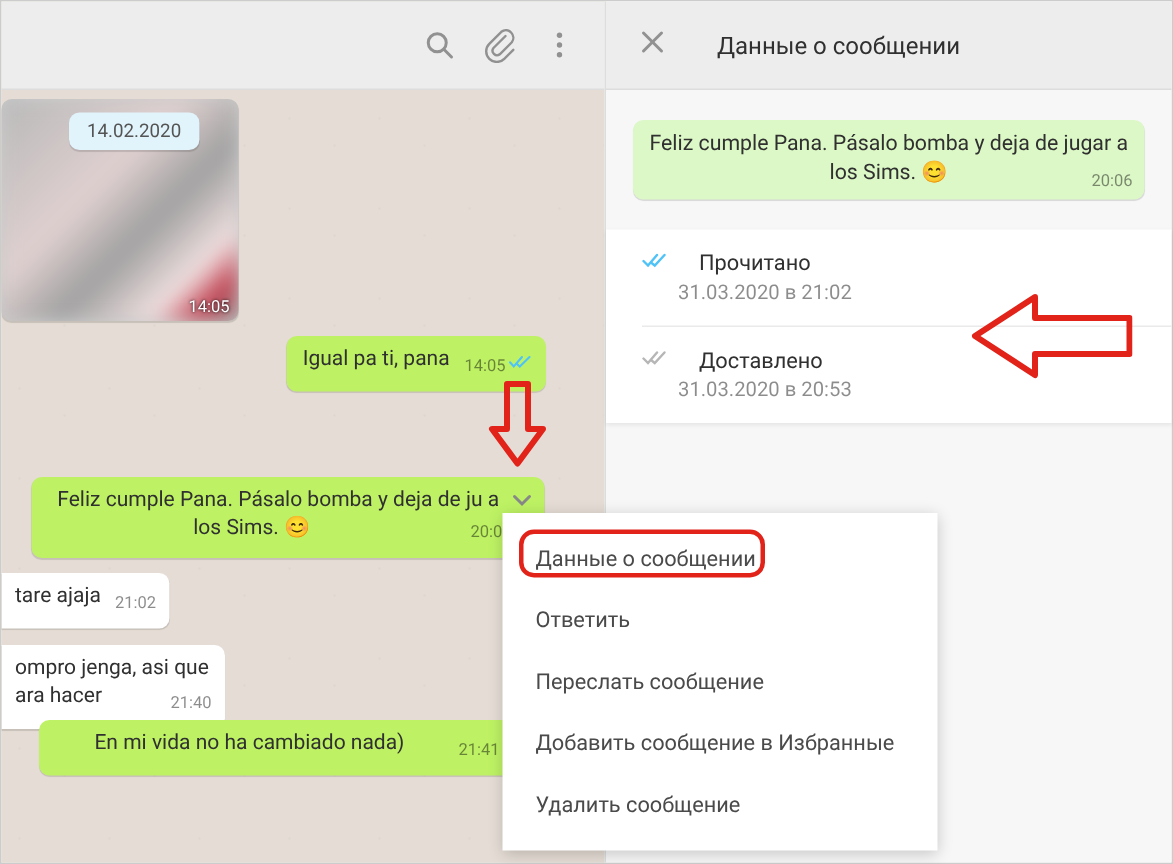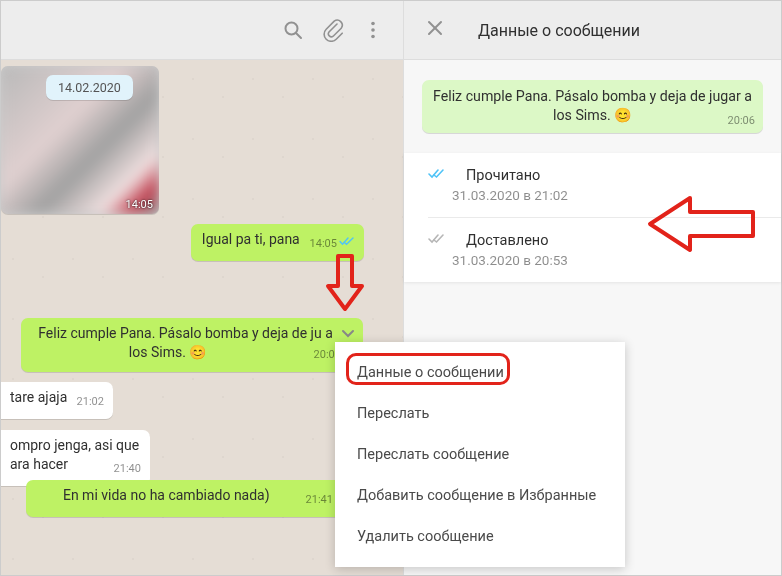--- a/index.html
+++ b/index.html
@@ -162,21 +162,21 @@
           <span>Доставлено</span>
         </div>
         <div class="ts">31.03.2020 в 20:53</div>
       </div>
     </div>
   </div>
 </div>
 
 <div class="ctx-menu">
   <div class="ctx-item hl">Данные о сообщении</div>
-  <div class="ctx-item">Переслать</div>
+  <div class="ctx-item">Ответить</div>
   <div class="ctx-item">Переслать сообщение</div>
   <div class="ctx-item">Добавить сообщение в Избранные</div>
   <div class="ctx-item">Удалить сообщение</div>
 </div>
 
 <div class="red-box" style="left:346px;top:353px;width:164px;height:32px;"></div>
 
 <svg class="red-arrow-down" style="left:325px;top:254px;" width="40" height="60" viewBox="0 0 40 60">
   <path d="M13 2 H27 V32 H37 L20 55 L3 32 H13 Z" fill="none" stroke="#e2231a" stroke-width="4" stroke-linejoin="round"></path>
 </svg>

